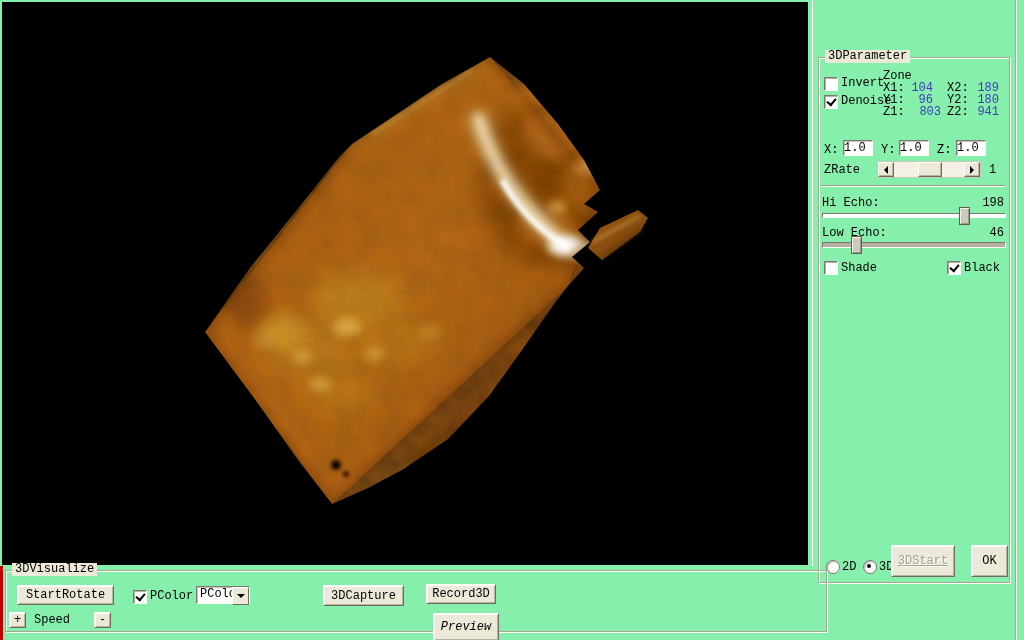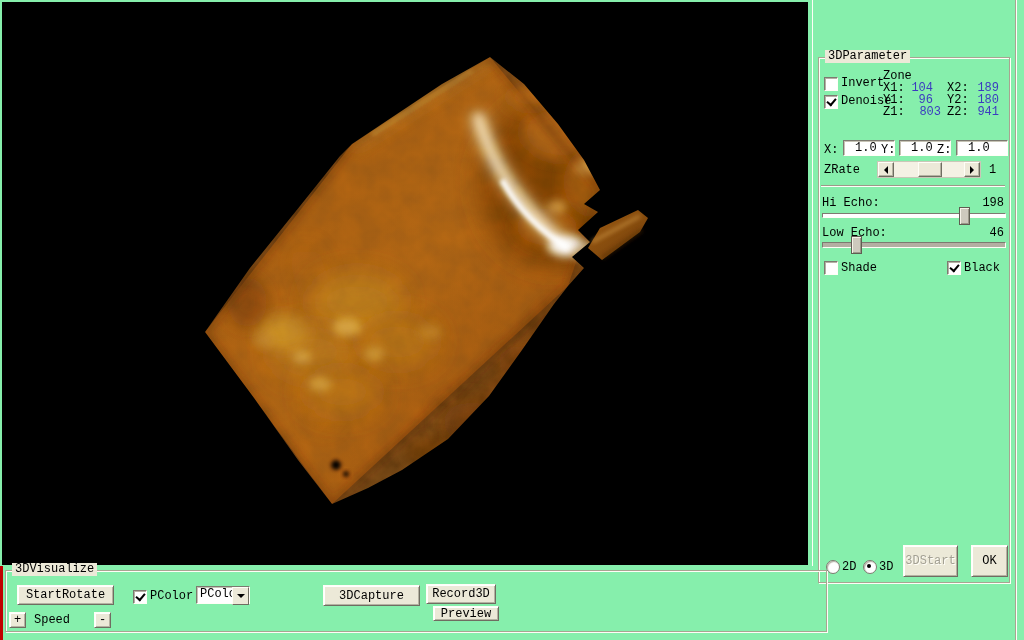--- a/index.html
+++ b/index.html
@@ -26,21 +26,21 @@
   .btn.disabled{color:#a3a093;text-shadow:1px 1px 0 #fffef7;}
   .cb{position:absolute;width:12px;height:12px;background:#fff;border:1px solid;
       border-color:#7c7a70 #fffef7 #fffef7 #7c7a70;box-shadow:inset 1px 1px 0 #b4b1a4;}
   .cb .mark{position:absolute;left:2px;top:2px;width:7px;height:4px;
       border-left:2px solid #000;border-bottom:2px solid #000;transform:rotate(-50deg);}
   .radio{position:absolute;width:12px;height:12px;border-radius:50%;background:#fff;
       border:1px solid #7c7a70;box-shadow:inset 1px 1px 1px #b4b1a4;}
   .radio .dot{position:absolute;left:3px;top:3px;width:4px;height:4px;border-radius:50%;background:#000;}
   .input{position:absolute;background:#fff;border:1px solid;
       border-color:#7c7a70 #fffef7 #fffef7 #7c7a70;box-shadow:inset 1px 1px 0 #c6c3b5;
-      font-family:"Liberation Mono",monospace;font-size:12px;padding:0 11px;}
+      font-family:"Liberation Mono",monospace;font-size:12px;padding:0 0;}
   .track{position:absolute;background:#fff;border:1px solid;
       border-color:#7c7a70 #fffef7 #fffef7 #7c7a70;}
   .track.gray{background:#b3afa2;}
   .thumb{position:absolute;width:9px;height:16px;background:#cdc9bd;border:1px solid #5f5d52;
       box-shadow:inset 1px 1px 0 #f5f2e8, inset -1px -1px 0 #9b9889;cursor:pointer;}
   .sb{position:absolute;background:#f4f1e4;border:1px solid #cac7b7;}
   .sb-btn{position:absolute;top:0;width:14px;height:13px;background:#ece9d8;border:1px solid;
       border-color:#fffef7 #6f6d61 #6f6d61 #fffef7;box-shadow:inset -1px -1px 0 #b5b2a2;
       display:flex;align-items:center;justify-content:center;cursor:pointer;}
   .sb-thumb{position:absolute;top:0;width:22px;height:13px;background:#ece9d8;border:1px solid;
@@ -226,21 +226,21 @@
         <span class="mark"></span>
       </span>
     <span class="lbl" style="left:145px;top:204px;">Black</span>
 
     <span class="radio" style="left:7px;top:502px;"></span>
     <span class="lbl" style="left:23px;top:503px;">2D</span>
     <span class="radio" style="left:44px;top:502px;">
         <span class="dot"></span>
       </span>
     <span class="lbl" style="left:60px;top:503px;">3D</span>
-    <button class="btn disabled" style="left:84px;top:487px;width:55px;height:32px;">3DStart</button>
+    <button class="btn disabled" style="left:72px;top:487px;width:64px;height:32px;text-decoration:underline;">3DStart</button>
     <button class="btn" style="left:152px;top:487px;width:37px;height:32px;">OK</button>
   </div>
 
   <div class="gb" style="left:5px;top:570px;width:798px;height:60px;padding-left:22px;">
     <span class="gb-title">3DVisualize</span>
 
     <button class="btn" style="left:11px;top:14px;width:97px;height:20px;">StartRotate</button>
 
     <span class="cb" style="left:127px;top:19px;">
         <span class="mark"></span>
@@ -251,18 +251,18 @@
       <span class="dd-txt">PColor</span>
       <span class="dd-btn">
           <span class="tri-d"></span>
         </span>
     </div>
 
     <button class="btn" style="left:3px;top:41px;width:17px;height:16px;">+</button>
     <span class="lbl" style="left:28px;top:43px;">Speed</span>
     <button class="btn" style="left:88px;top:41px;width:17px;height:16px;">-</button>
 
-    <button class="btn" style="left:317px;top:14px;width:97px;height:21px;">3DCapture</button>
+    <button class="btn" style="left:317px;top:14px;width:81px;height:21px;">3DCapture</button>
     <button class="btn" style="left:420px;top:13px;width:70px;height:20px;">Record3D</button>
-    <button class="btn" style="left:427px;top:35px;width:66px;height:15px;">Preview</button>
+    <button class="btn" style="left:427px;top:42px;width:66px;height:28px;font-style:italic;">Preview</button>
   </div>
 
 </div>
 
 </body></html>

